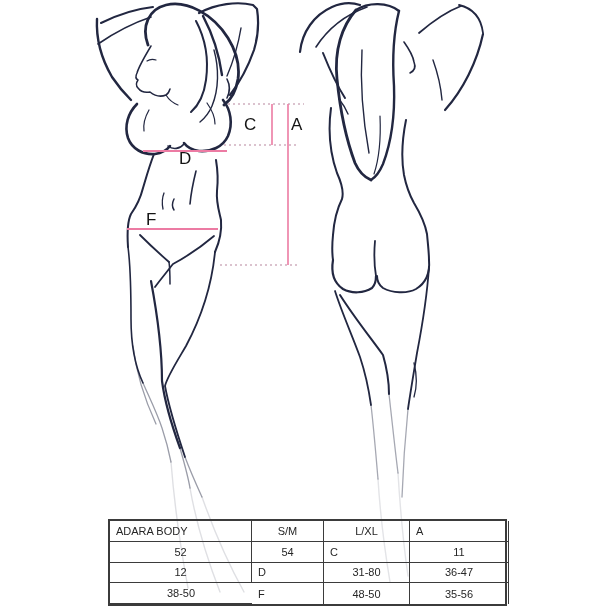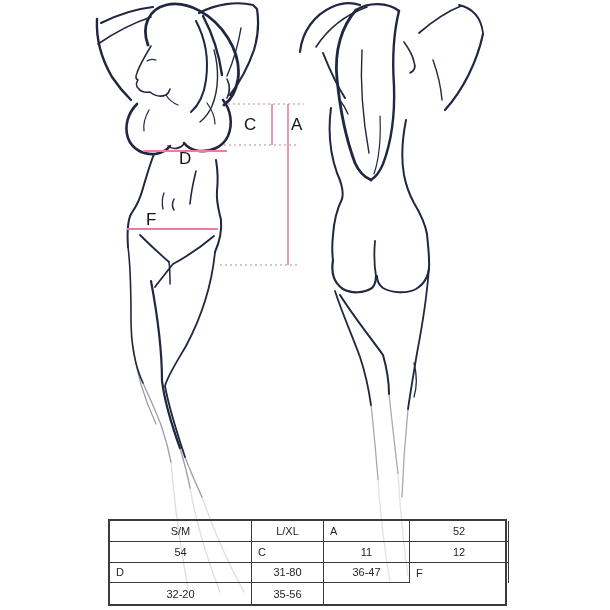--- a/index.html
+++ b/index.html
@@ -167,33 +167,35 @@
     </g>
   </svg>
 
   <div class="measure-label lbl-c">C</div>
   <div class="measure-label lbl-a">A</div>
   <div class="measure-label lbl-d">D</div>
   <div class="measure-label lbl-f">F</div>
 
   <div class="size-table">
 
+    <div class="cell rowlabel">ADARA BODY</div>
     <div class="cell">S/M</div>
     <div class="cell">L/XL</div>
 
     <div class="cell rowlabel">A</div>
     <div class="cell">52</div>
     <div class="cell">54</div>
 
     <div class="cell rowlabel">C</div>
     <div class="cell">11</div>
     <div class="cell">12</div>
 
     <div class="cell rowlabel">D</div>
     <div class="cell">31-80</div>
     <div class="cell">36-47</div>
+    <div class="cell last-col">38-50</div>
 
     <div class="cell rowlabel last-row">F</div>
-    <div class="cell last-row">32-20</div>
+    <div class="cell last-row">48-50</div>
     <div class="cell last-row">35-56</div>
   </div>
 
 </div>
 
 </body></html>

